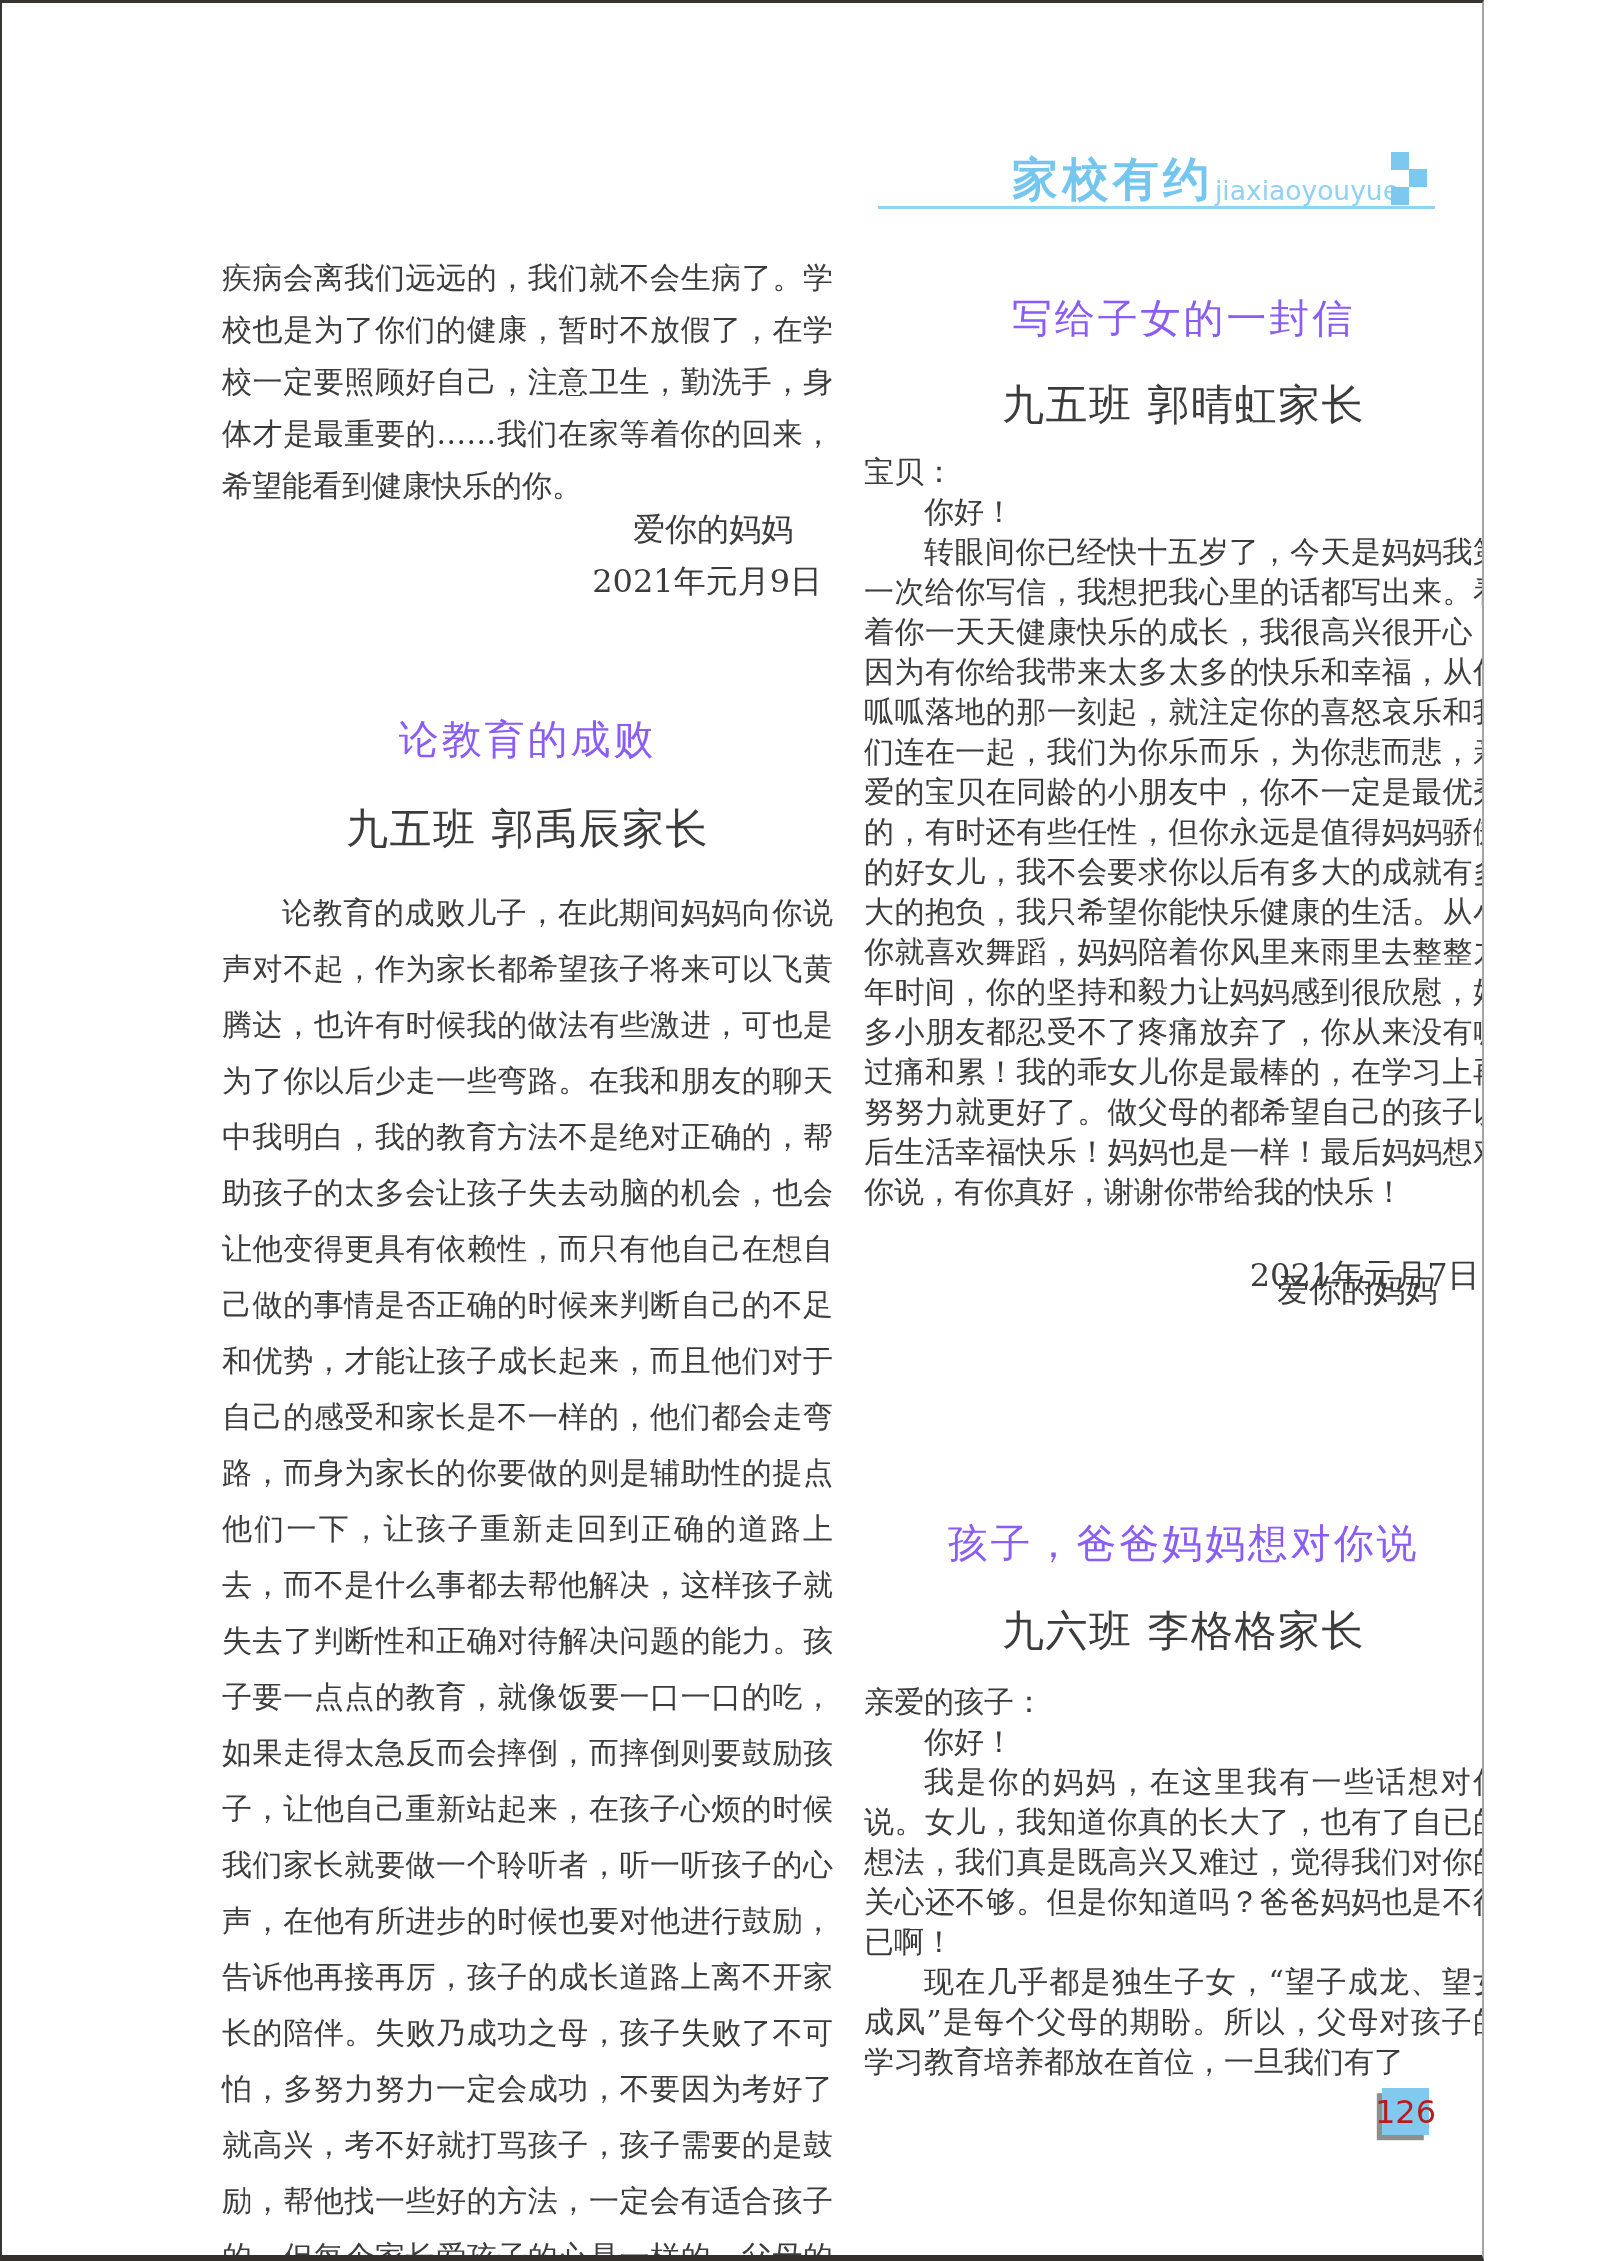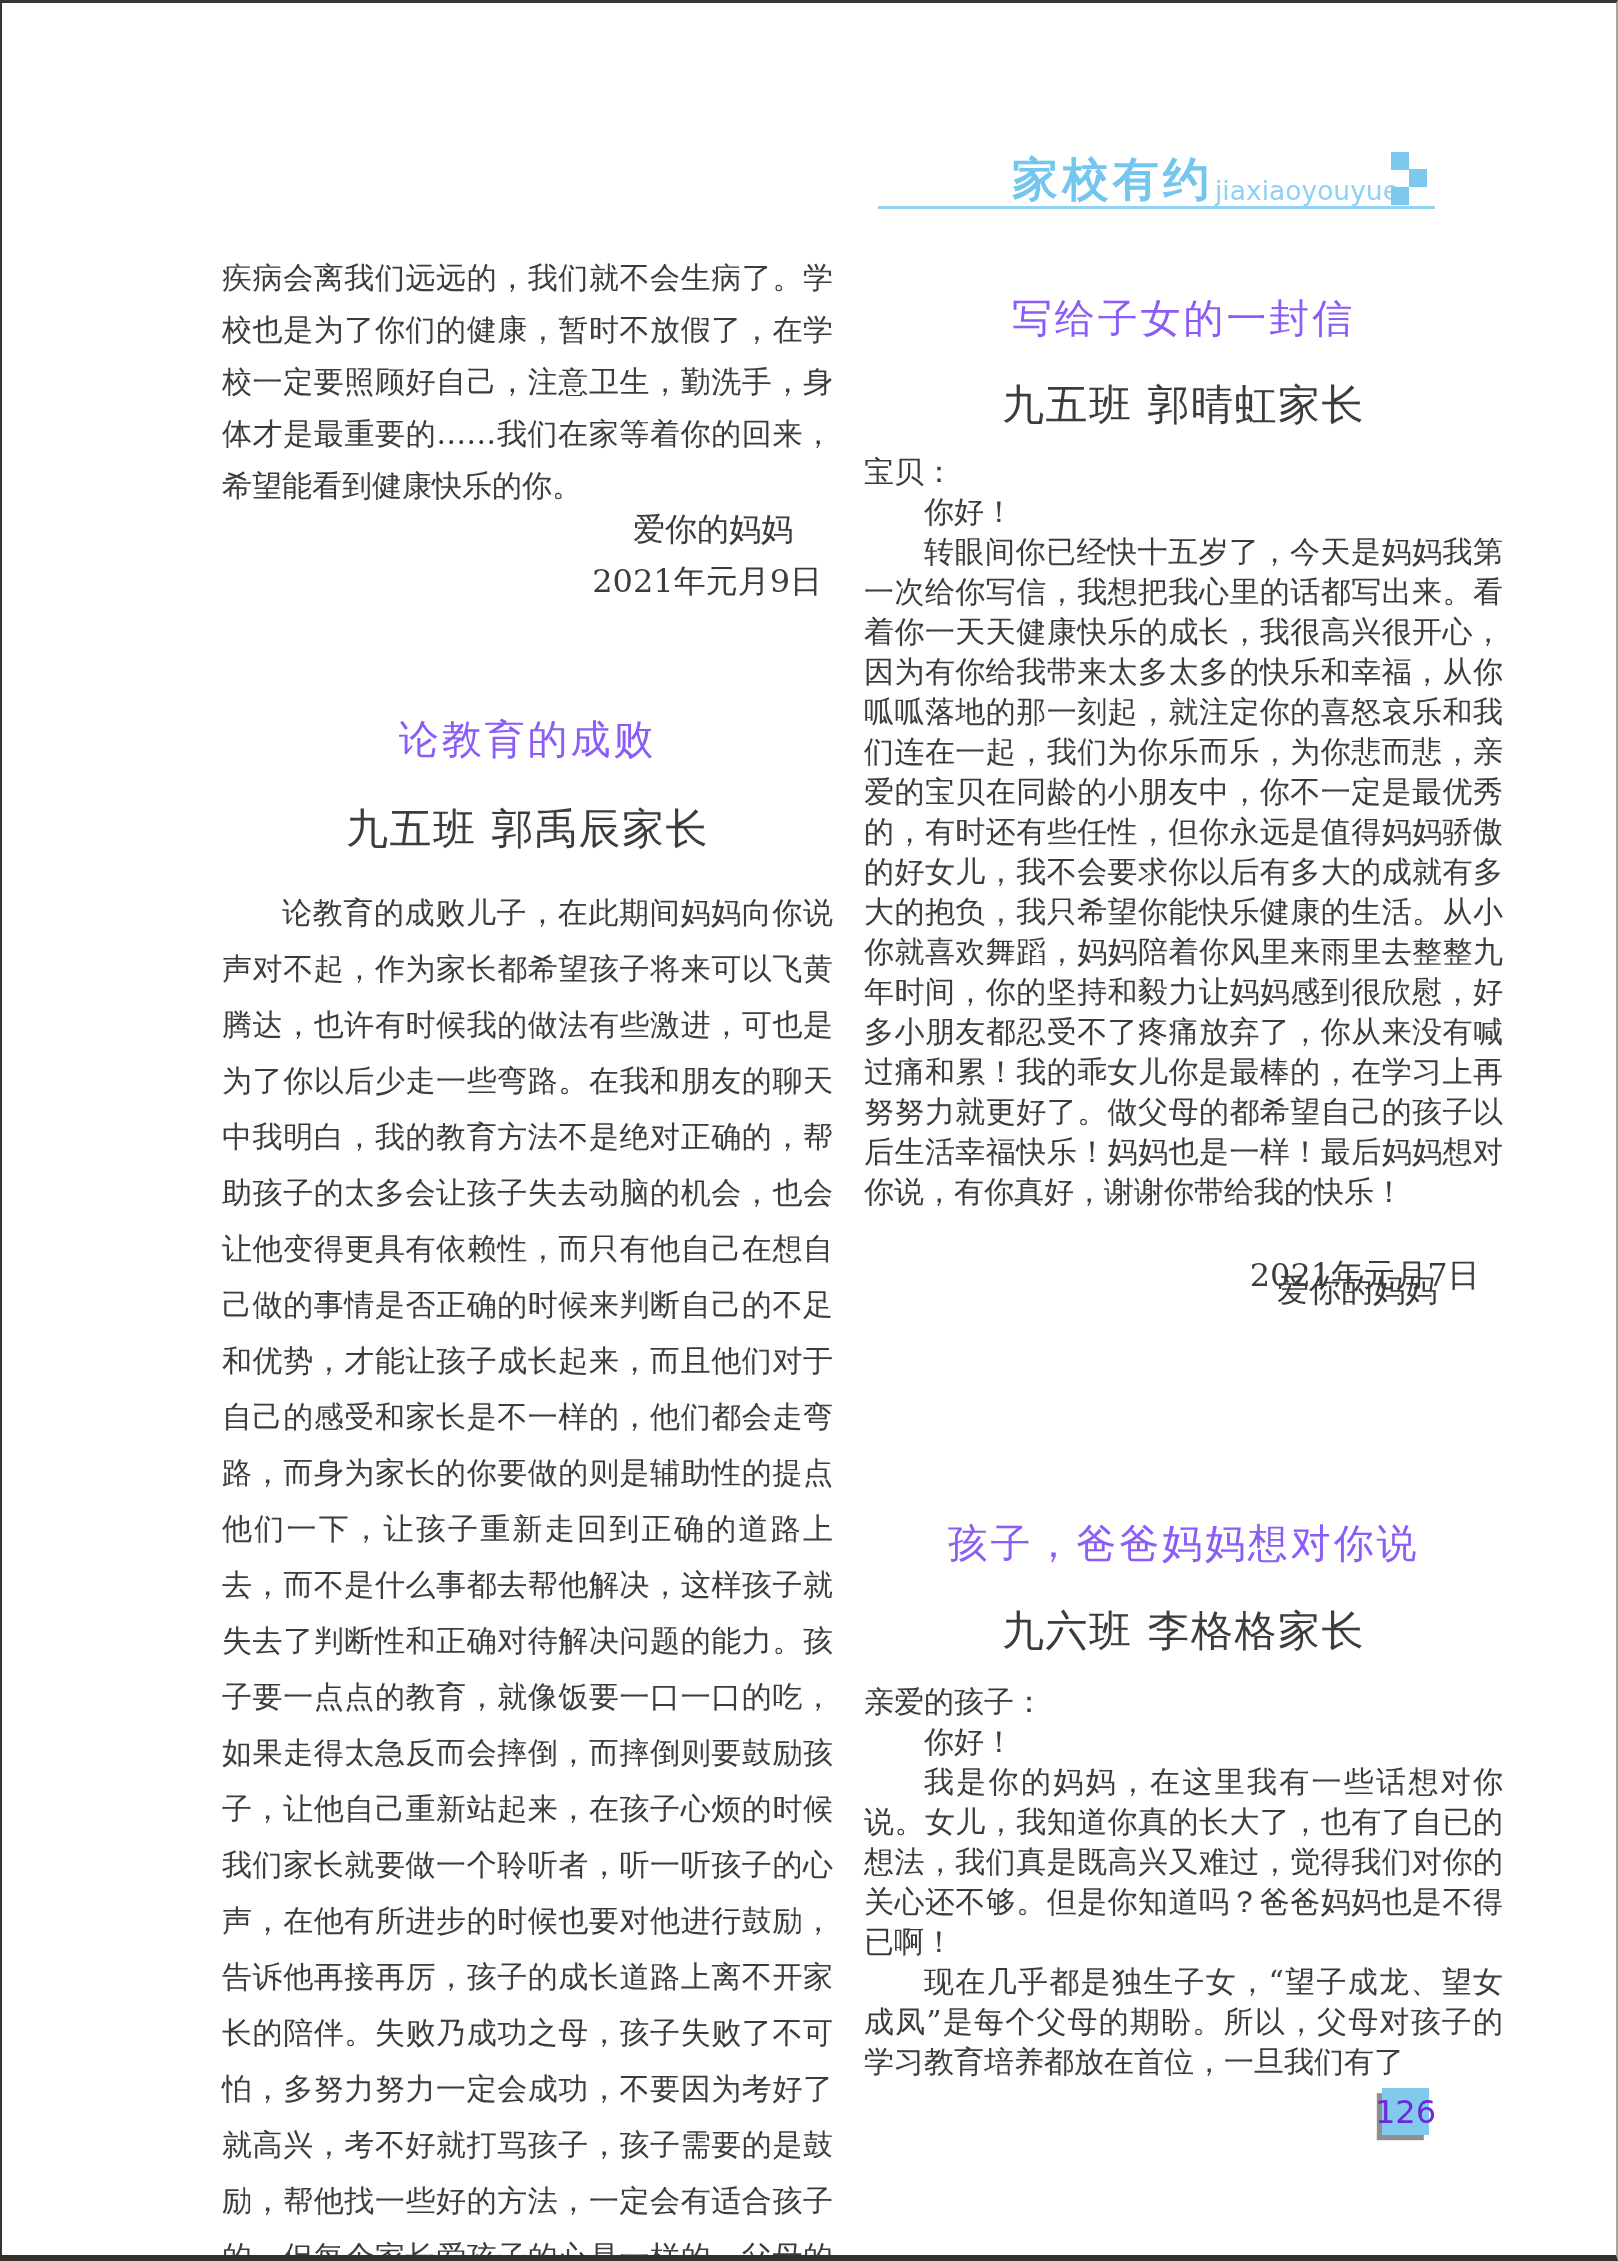--- a/index.html
+++ b/index.html
@@ -1,18 +1,18 @@
 <!DOCTYPE html>
 <html style="font-size:11.8px"><head>
 <meta charset="utf-8">
 <style>
   html,body{margin:0;padding:0;background:#ffffff;}
   .page{
     position:relative;
-    width:1618px;height:2261px;
+    width:1484px;height:2261px;
     background:#ffffff;
     box-sizing:border-box;
     border-top:3.7px solid #3a3431;
     border-left:2.9px solid #3a3431;
     border-right:2.2px solid #a5a5a5;
     border-bottom:6.6px solid #332f2c;
     font-family:"DejaVu Serif", serif;
     color:#3c3c3c;
     overflow:hidden;
   }
@@ -77,21 +77,21 @@
   .rdate{top:1252px;padding-right:23.5px;text-align:right;}
   .rtitle2{top:1516px;}
   .rauthor2{top:1603px;}
   .rletter2{top:1679px;}
 
   
   .pagenum{
     position:absolute;left:1380px;top:2085px;
     width:47px;height:47px;background:#82c9ee;
     box-shadow:-5.2px 5.2px 0 #8f8f8f;
-    color:#6d28d9;font-size:32px;
+    color:#b91c1c;font-size:32px;
     font-family:"DejaVu Sans", sans-serif;
     display:flex;align-items:center;justify-content:center;
   }
 </style>
 </head>
 <body>
 
 <div class="page">
 
   <div class="mast-title">家校有约</div>

